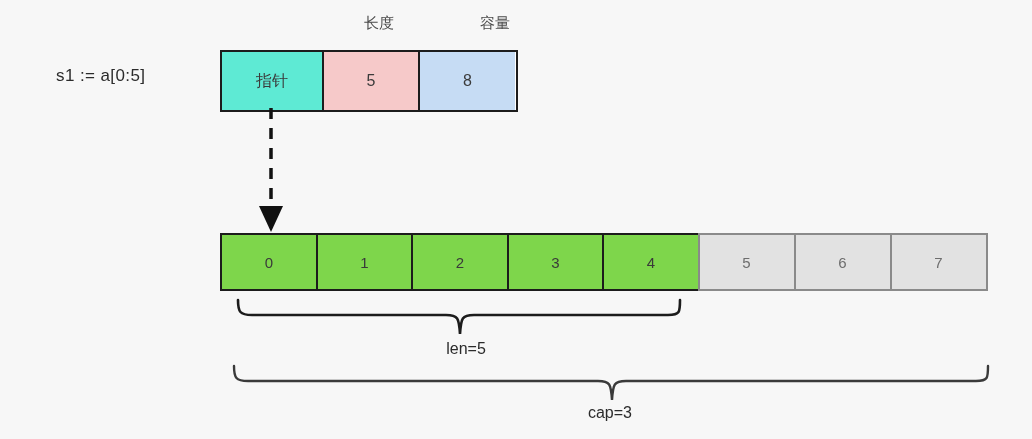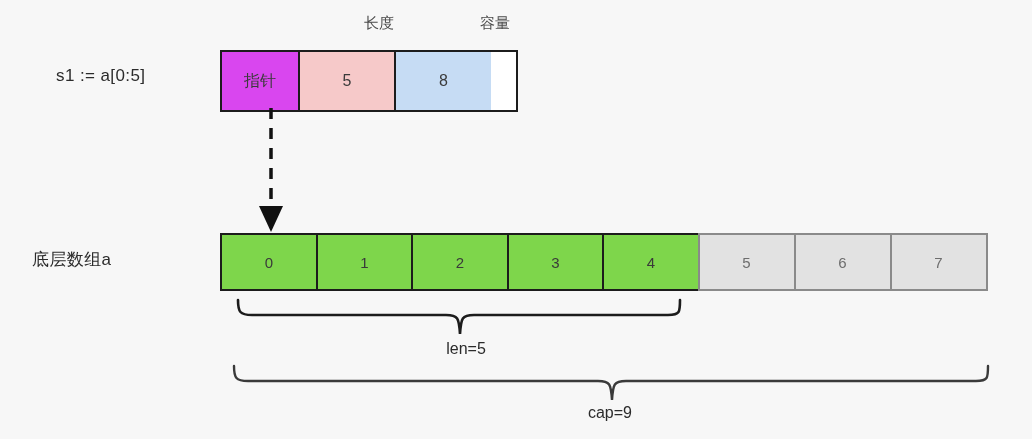--- a/index.html
+++ b/index.html
@@ -56,21 +56,21 @@
   .struct-cell {
     display: flex;
     align-items: center;
     justify-content: center;
     font-size: 16px;
     color: #3b3b3b;
     box-sizing: border-box;
     height: 100%;
   }
   .struct-cell + .struct-cell { border-left: 2.5px solid #1c1c1c; }
-  #cell-ptr { width: 76px; background: #d946ef; }
+  #cell-ptr { width: 100px; background: #5eead4; }
   #cell-len { width: 96px;  background: #f6c9c9; }
   #cell-cap { width: 97px;  background: #c6dcf4; }
 
   
   #array {
     left: 220px;
     top: 233px;
     width: 783px;
     height: 58px;
     display: flex;
@@ -112,21 +112,20 @@
 
   svg { display: block; }
 </style>
 </head>
 <body>
 
 <div id="canvas">
 
   <div class="abs row-label" id="slice-label">s1 := a[0:5]</div>
 
-  <div class="abs row-label" id="array-label">底层数组a</div>
 
   <div class="abs col-caption" id="cap-len">长度</div>
 
   <div class="abs col-caption" id="cap-cap">容量</div>
 
   <div class="abs" id="slice-struct">
     <div class="struct-cell" id="cell-ptr">指针</div>
     <div class="struct-cell" id="cell-len">5</div>
     <div class="struct-cell" id="cell-cap">8</div>
   </div>
@@ -162,15 +161,15 @@
   <svg class="abs" id="cap-brace" style="left:224px; top:362px;" width="790" height="44">
     <path d="M 10 4
              C 10 16, 12 19, 24 19
              L 374 19
              C 386 19, 387 22, 388 38
              C 389 22, 390 19, 402 19
              L 752 19
              C 764 19, 764 16, 764 4" fill="none" stroke="#3a3a3a" stroke-width="2.4" stroke-linecap="round"></path>
   </svg>
 
-  <div class="abs brace-caption" id="cap-caption">cap=9</div>
+  <div class="abs brace-caption" id="cap-caption">cap=3</div>
 
 </div>
 
 </body></html>

